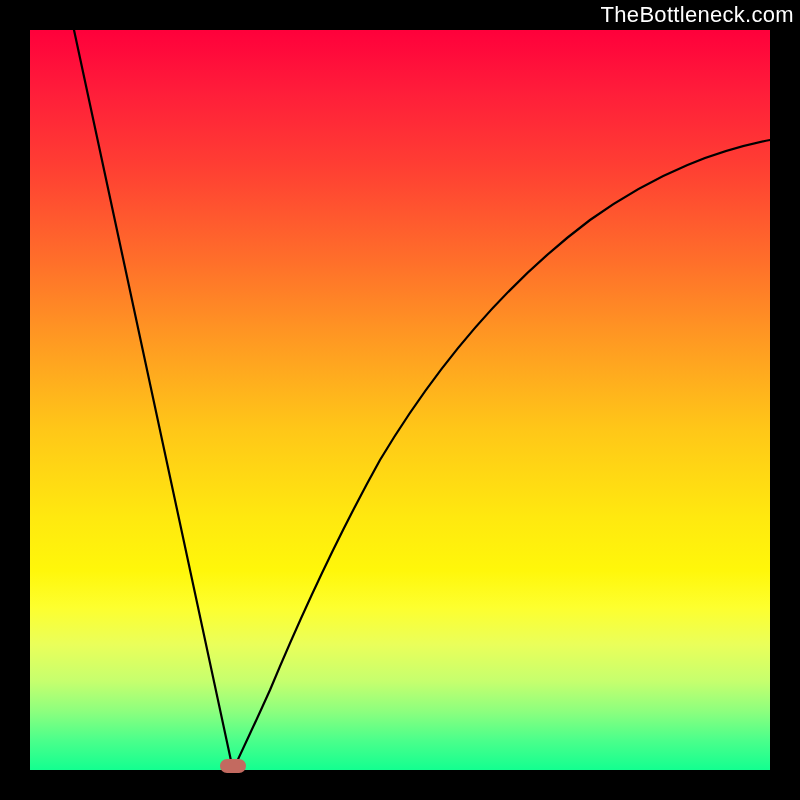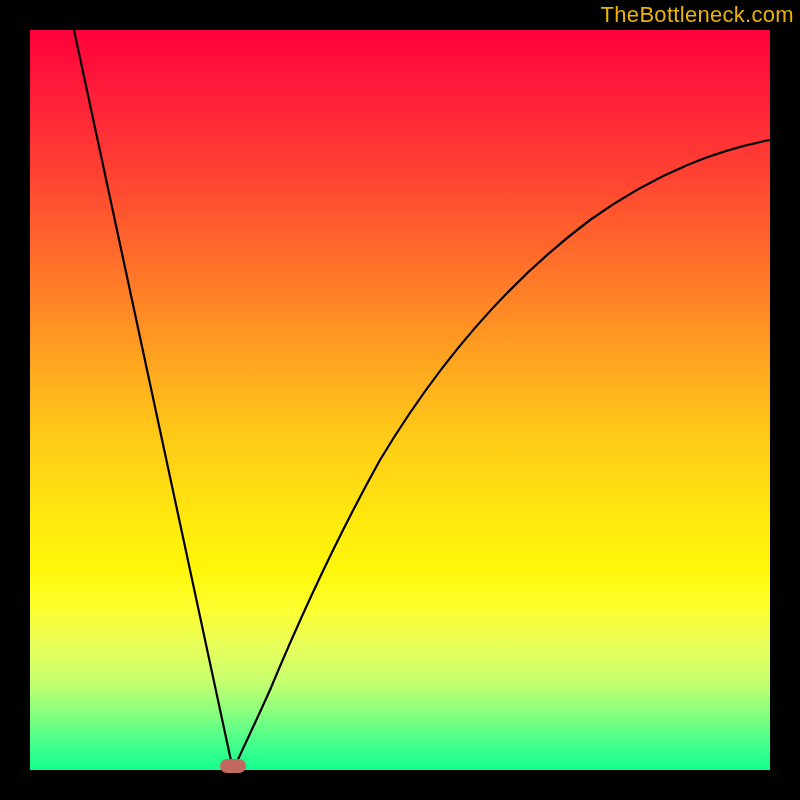--- a/index.html
+++ b/index.html
@@ -37,21 +37,21 @@
       #c6ff6e 88%,
       #8eff7e 92%,
       #4bff8b 96%,
       #13ff90 100%
     );
   }
   .watermark {
     position: absolute;
     top: 2px;
     right: 6px;
-    color: #eab308;
+    color: #ffffff;
     font-size: 22px;
     font-weight: 500;
     letter-spacing: 0.3px;
     user-select: none;
   }
   .curve-svg {
     position: absolute;
     left: 0;
     top: 0;
     width: 740px;

